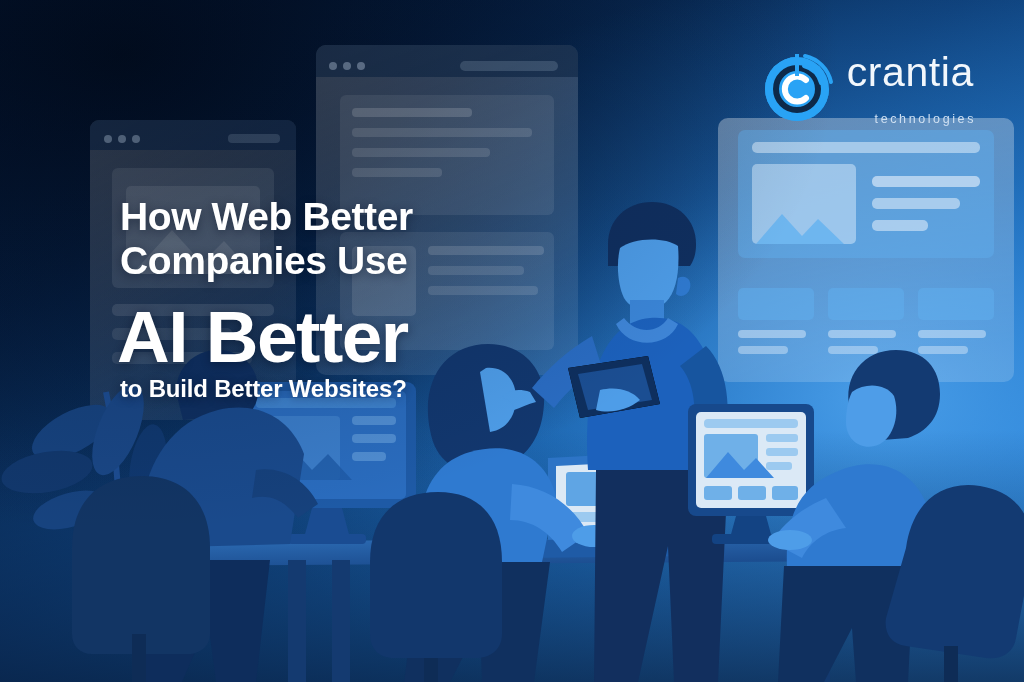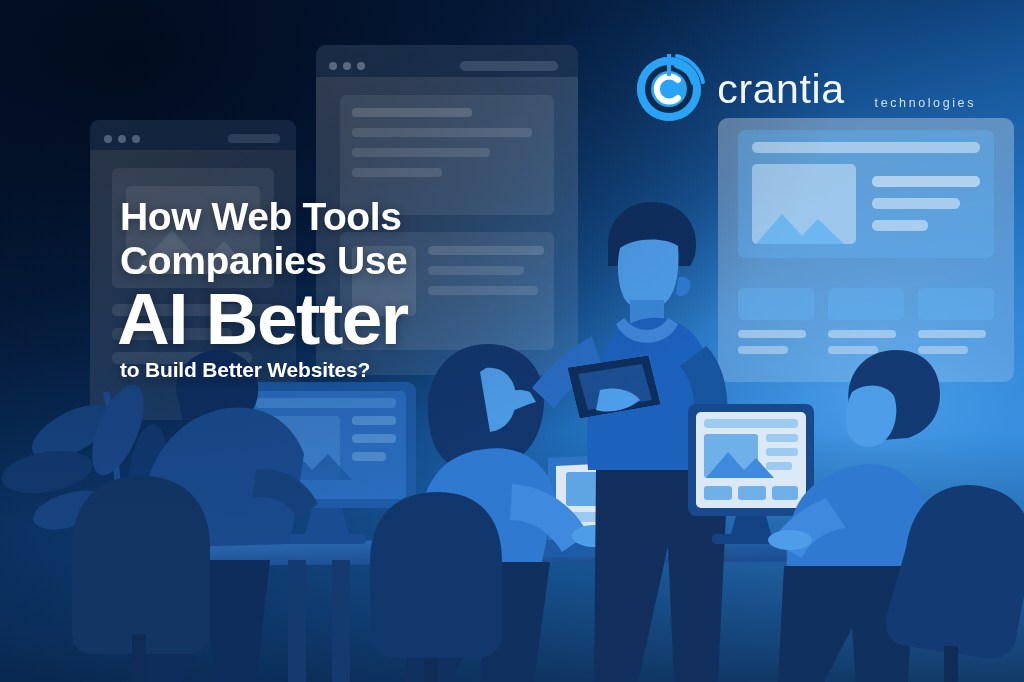--- a/index.html
+++ b/index.html
@@ -32,46 +32,46 @@
     left:120px;
     top:197px;
     z-index:40;
     color:#ffffff;
     text-shadow:0 2px 10px rgba(2,14,34,.45);
     line-height:1;
     user-select:none;
   }
   .hl-row { display:block; white-space:nowrap; }
   .hl1 { font-size:39px; letter-spacing:-0.4px; margin-bottom:5px; }
-  .hl2 { font-size:39px; letter-spacing:-0.4px; margin-bottom:2px; }
+  .hl2 { font-size:39px; letter-spacing:-0.4px; margin-bottom:20px; }
   .hl3 {
     font-size:73px;
     font-weight:700;
     letter-spacing:-1.5px;
     margin-top:2px;
     margin-bottom:4px;
     margin-left:-3px;
   }
-  .hl4 { font-size:21px; letter-spacing:-0.2px; }
+  .hl4 { font-size:24px; letter-spacing:-0.2px; }
   .w-light { font-weight:700; }
   .w-bold  { font-weight:700; }
 
   
   .logo {
     position:absolute;
     right:48px;
     top:52px;
     z-index:50;
     display:flex;
     align-items:center;
     gap:11px;
     user-select:none;
   }
   .logo-mark { width:74px; height:74px; flex:0 0 74px; display:block; }
-  .logo-words { display:flex; flex-direction:row; align-items:flex-end; }
+  .logo-words { display:flex; flex-direction:column; align-items:center; }
   .logo-name {
     font-size:41px;
     font-weight:300;
     color:#f2f7fc;
     letter-spacing:0.6px;
     line-height:1;
   }
   .logo-sub {
     font-size:12.5px;
     font-weight:400;
@@ -327,21 +327,21 @@
     <g>
       <path d="M906 548 c6 -44 34 -68 74 -62 c38 6 58 34 50 78 l-14 74 c-2 14 -14 22 -30 20 l-80 -12 c-16 -2 -22 -14 -20 -28 z" fill="#133a72"></path>
       <rect x="944" y="646" width="14" height="36" fill="#0e2c56"></rect>
     </g>
 
     <rect x="0" y="0" width="1024" height="682" fill="url(#glowD)" opacity="0.35"></rect>
   </svg>
 
   <div class="headline">
     <div class="hl-row hl1">
-      <span class="w-light">How </span><span class="w-bold">Web Tools</span>
+      <span class="w-light">How </span><span class="w-bold">Web Better</span>
     </div>
     <div class="hl-row hl2 w-light">Companies Use</div>
     <div class="hl-row hl3">AI Better</div>
     <div class="hl-row hl4">
       <span class="w-light">to Build </span><span class="w-bold">Better Websites?</span>
     </div>
   </div>
 
   <div class="logo">
     <svg class="logo-mark" viewBox="0 0 74 74">

